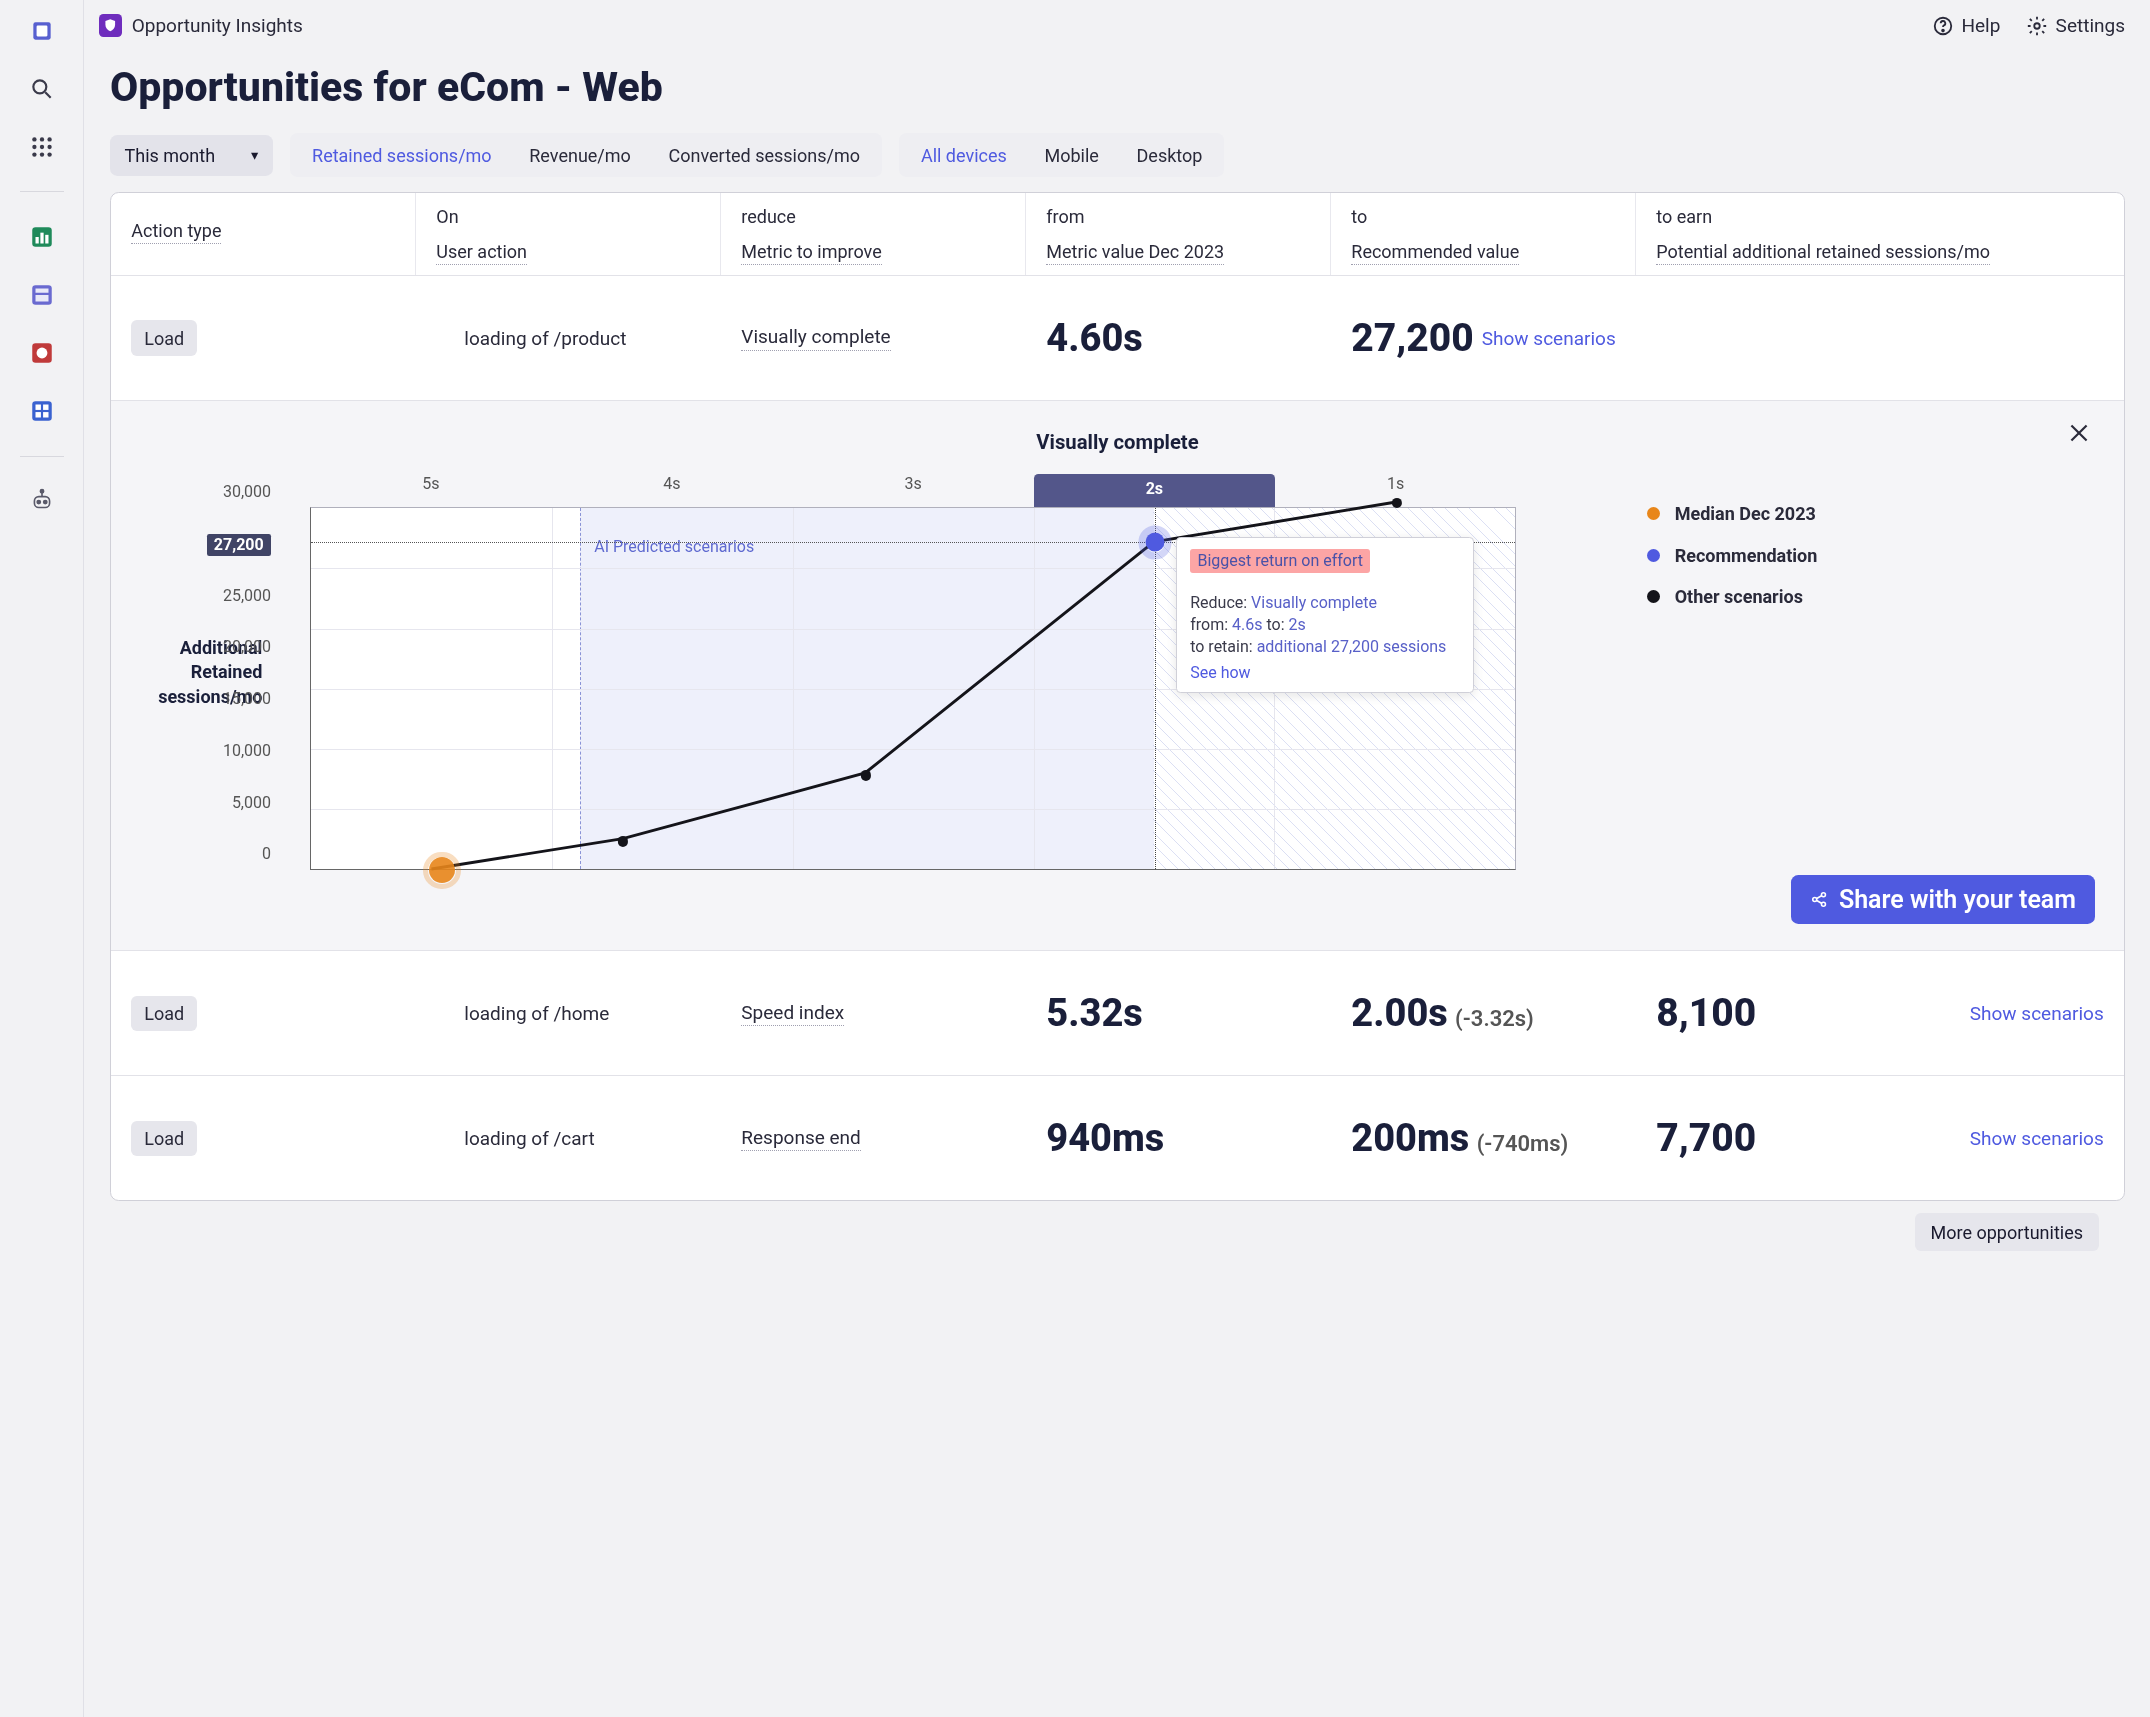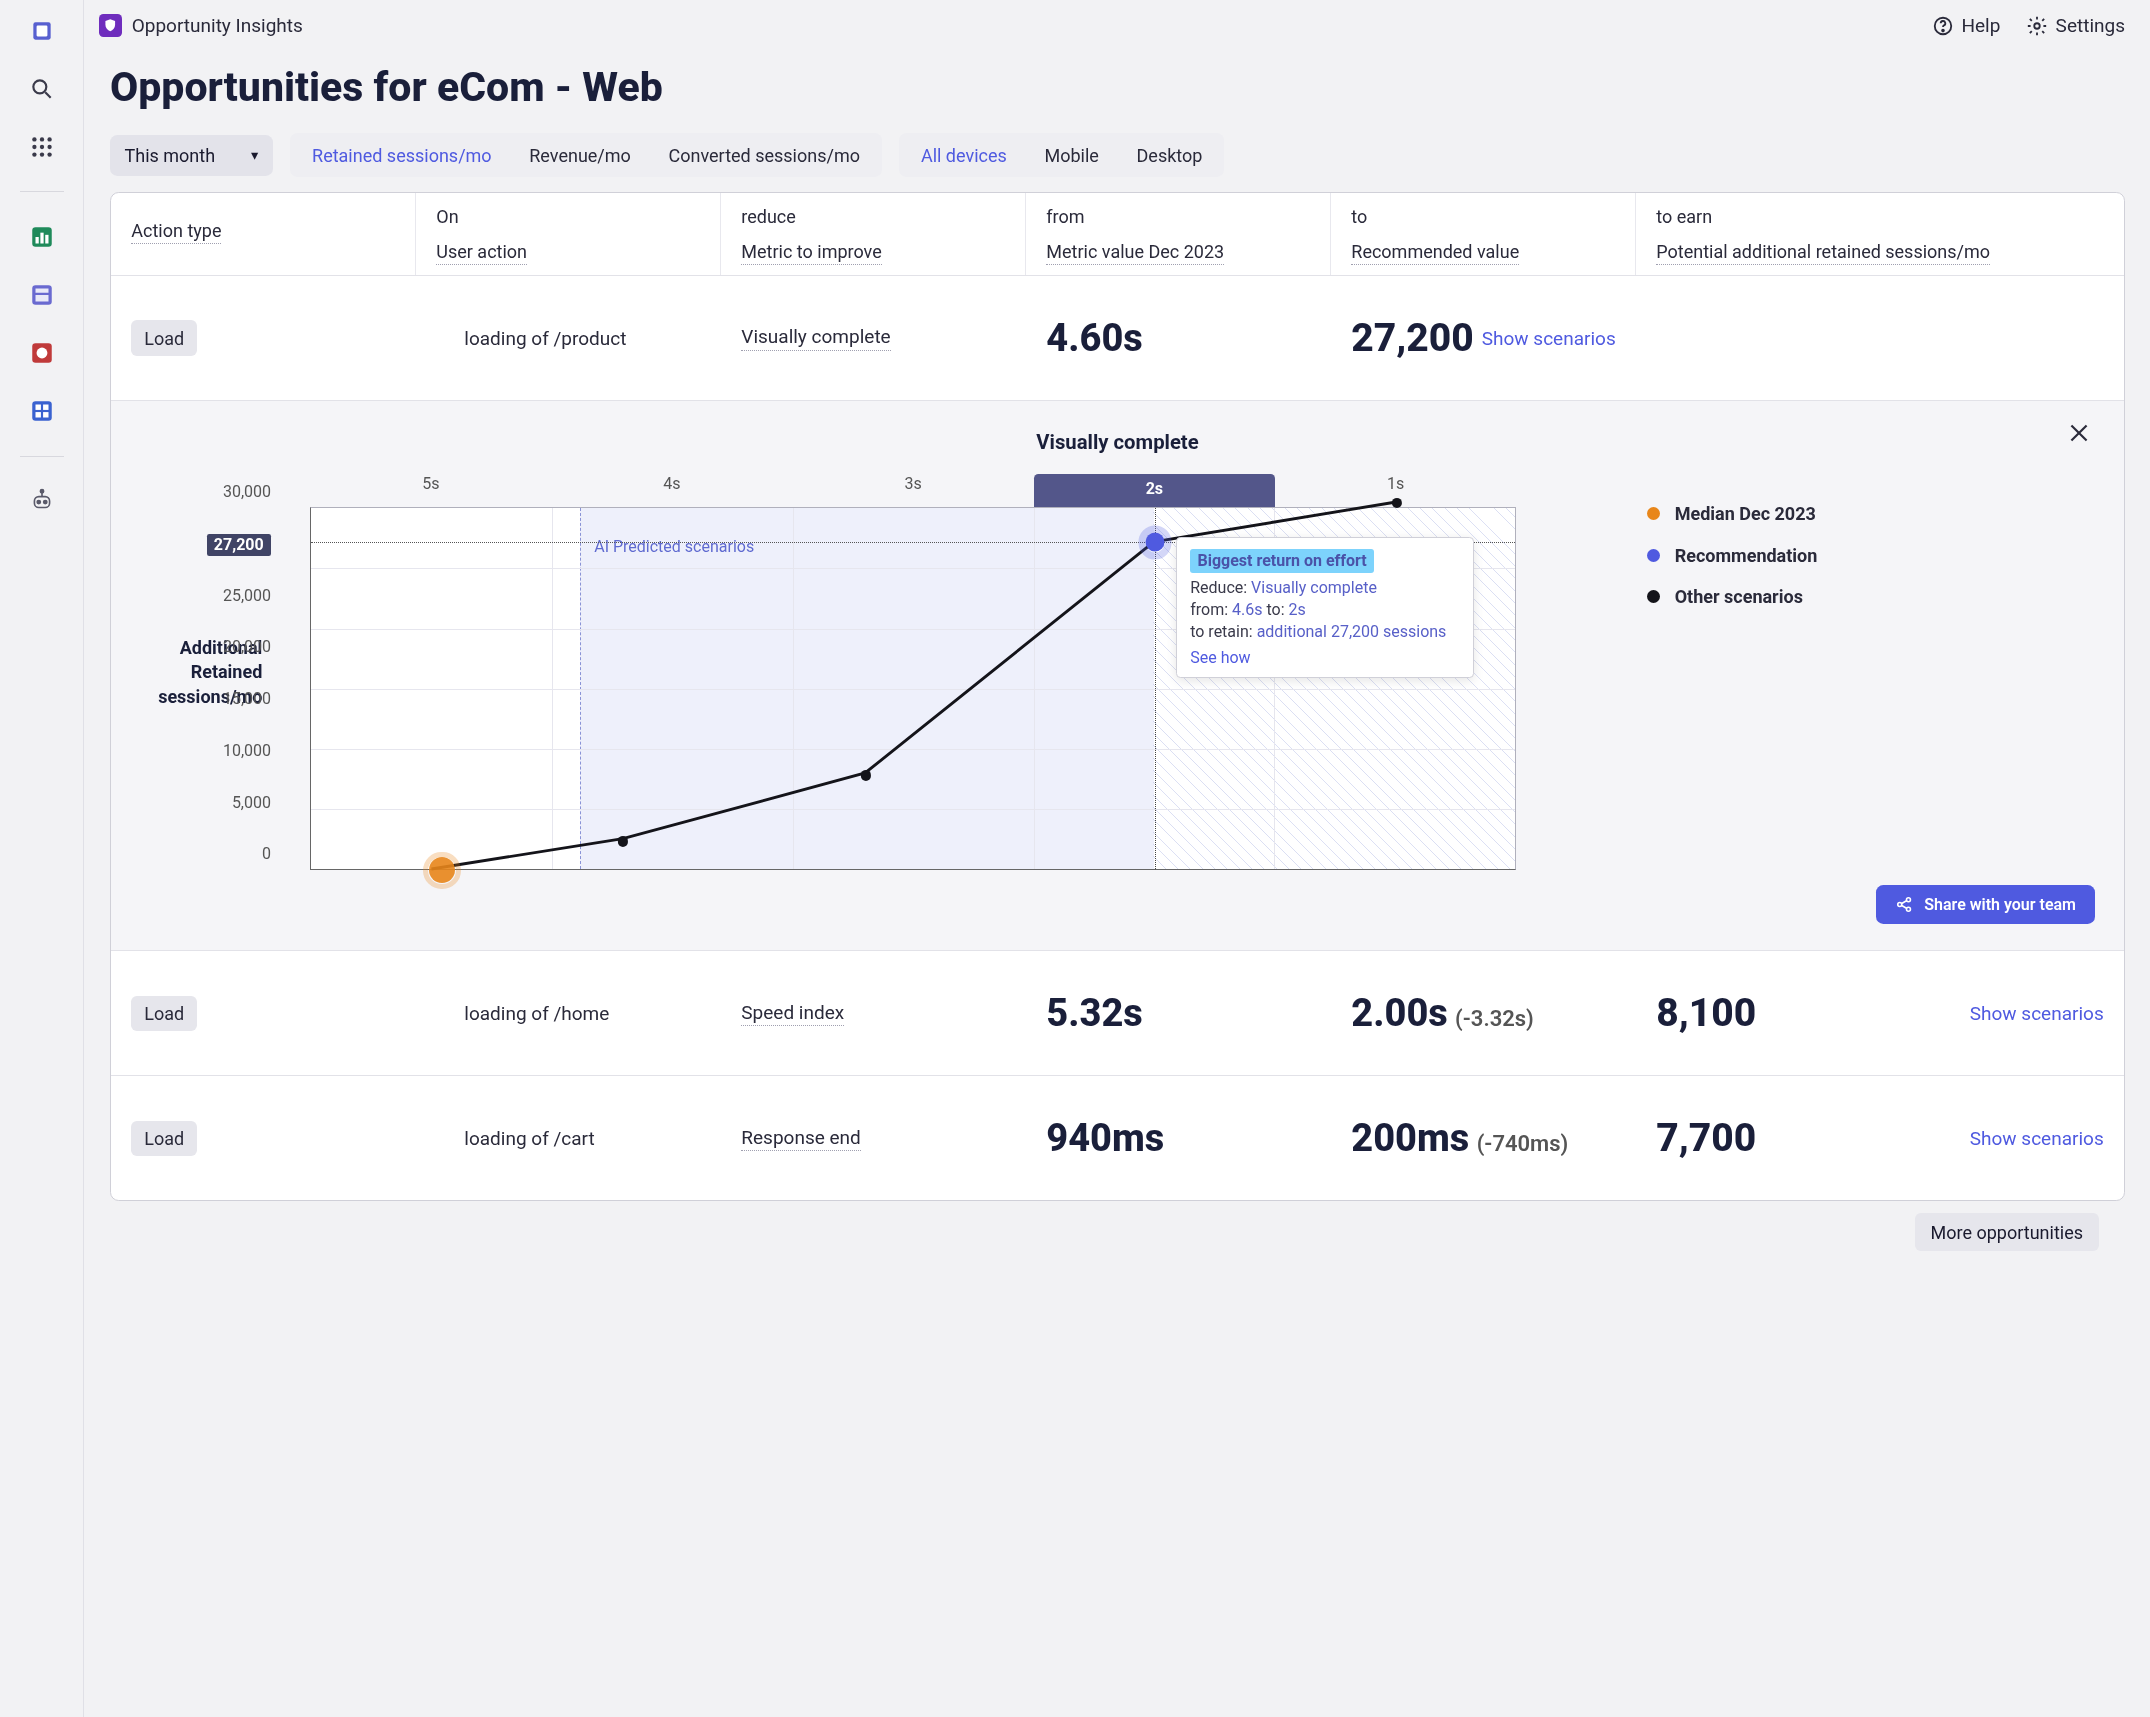--- a/index.html
+++ b/index.html
@@ -249,23 +249,23 @@
   width:298px;
   background:#fff;
   border:0.7px solid #d0d0d8;
   border-radius:4.4px;
   padding:10.2px 13px;
   box-shadow:0 2.9px 10.2px rgba(0,0,0,0.1);
   font-size:16px;
   color:#3a3a4a;
 }
 .tooltip .tt-title{
-  background:#7dd3fc;color:#4a52a8;border-radius:2.9px;
-  padding:2.9px 7.3px;display:inline-block;margin-bottom:2px;
-  font-weight:700;
+  background:#fca5a5;color:#4a52a8;border-radius:2.9px;
+  padding:2.9px 7.3px;display:inline-block;margin-bottom:17px;
+  font-weight:400;
 }
 .tooltip .tt-row{margin:2.9px 0;}
 .tooltip .tt-link{color:#4f5ae0;margin-top:7.3px;cursor:pointer;}
 .tt-em{color:#5860c8;}
 .legend {
   margin-left: 102px;
   margin-top: 29px;
   display: flex;
   flex-direction: column;
   gap: 20.3px;
@@ -277,21 +277,21 @@
 .legend-dot.o{background:#e8861a;}
 .legend-dot.b{background:#4f5ae0;}
 .legend-dot.k{background:#14141a;}
 .share-btn{
   position:absolute;
   right:29px;
   bottom:26px;
   background:#4f5ae0;color:#fff;
   border-radius:7.3px;
   padding:10.2px 19px;
-  font-size:16px;font-weight:600;
+  font-size:25px;font-weight:600;
   display:flex;align-items:center;gap:10.2px;
   cursor:pointer;
 }
 .footer{
   display:flex;justify-content:flex-end;
   padding:11.6px 26px 0 26px;
 }
 .more-btn{
   background:#e6e6ec;border-radius:5.8px;
   padding:8.7px 16px;font-size:18px;cursor:pointer;

